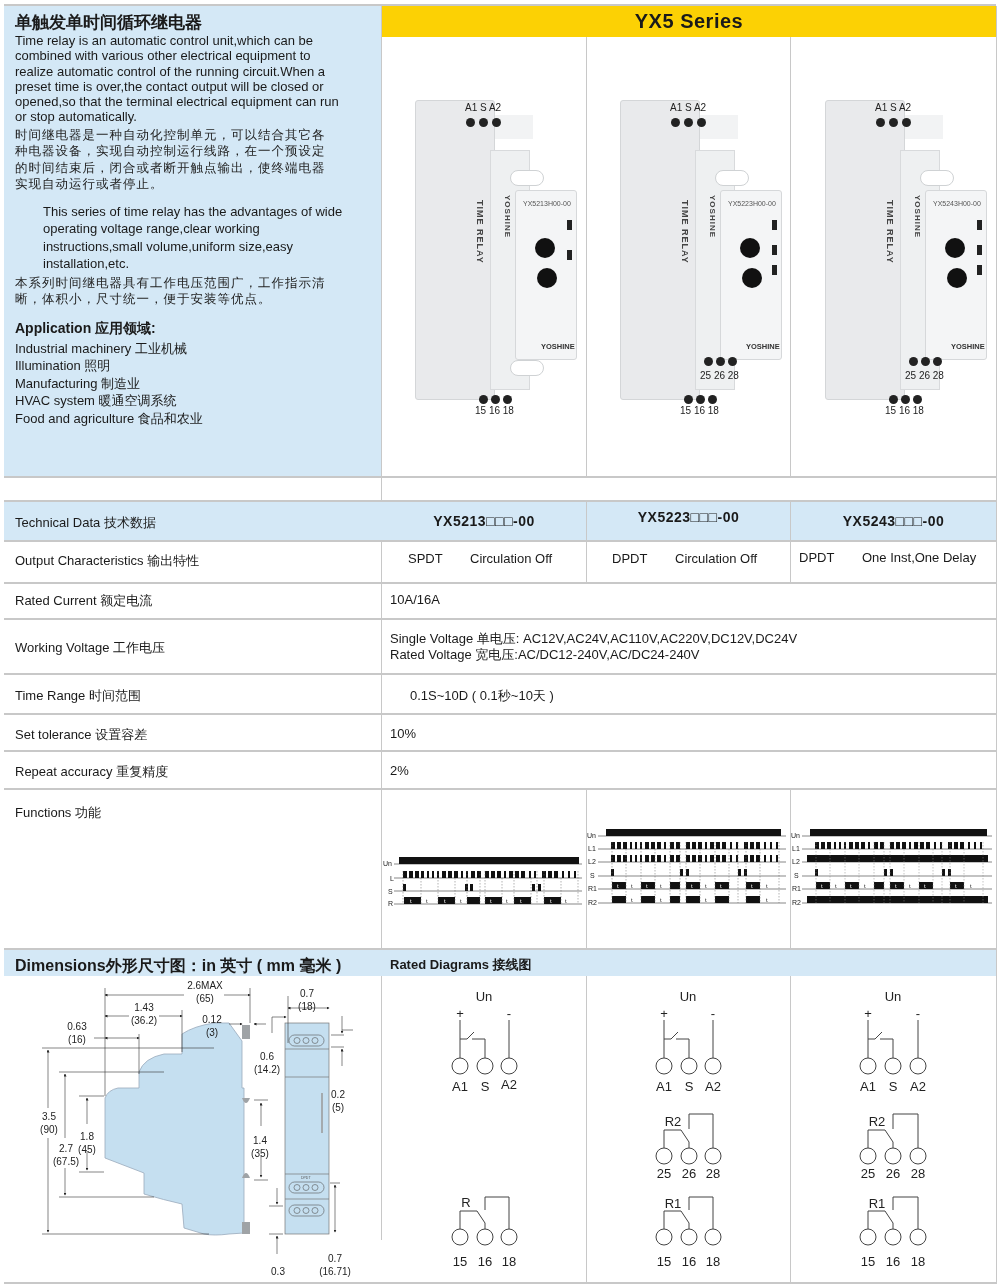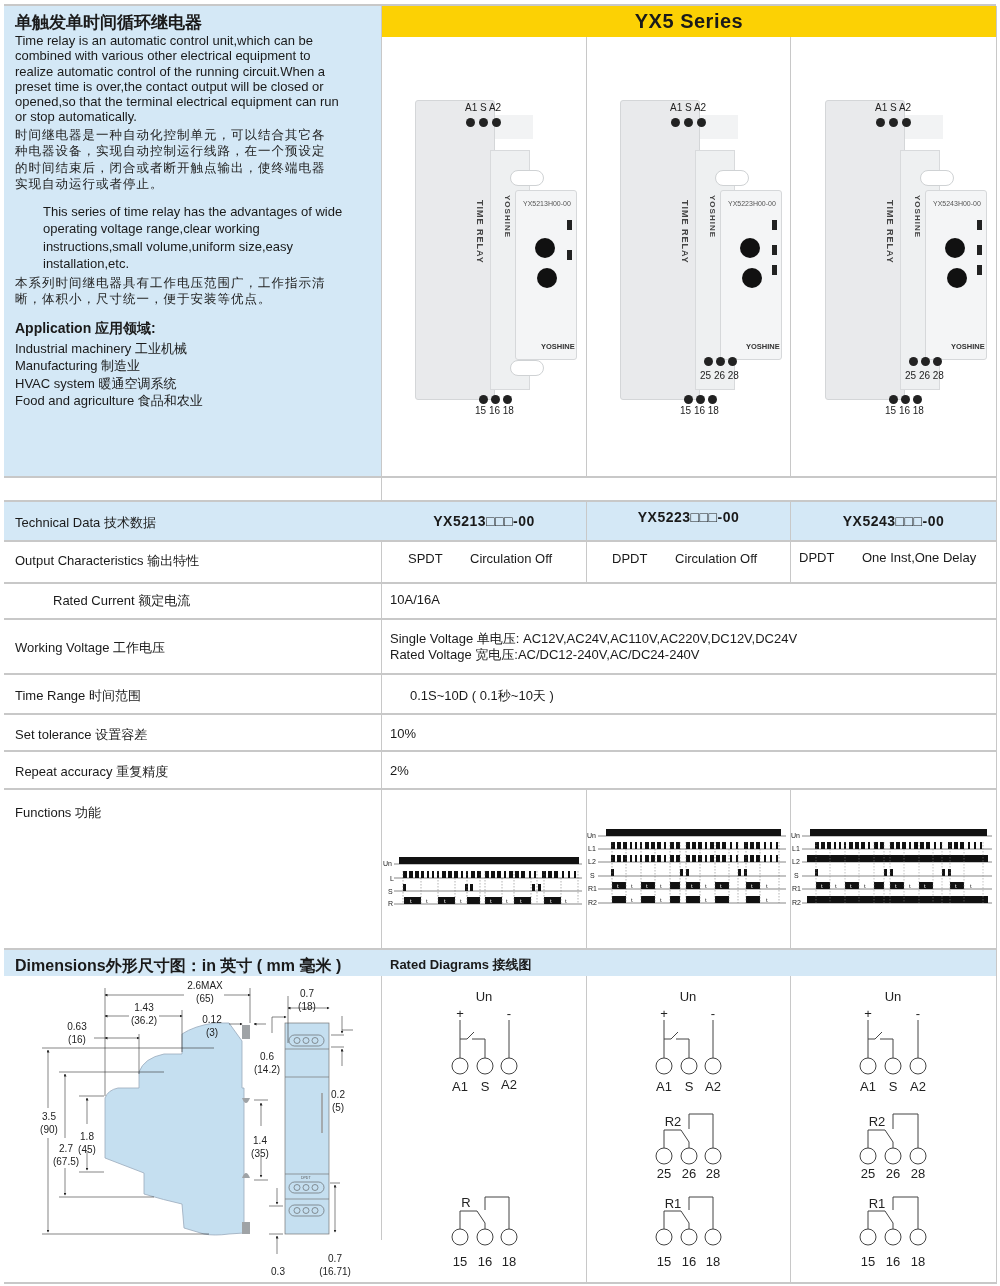--- a/index.html
+++ b/index.html
@@ -49,20 +49,21 @@
 <div class="abs hline" style="left:4px;top:4px;width:992px;height:2px;"></div>
 <div id="intro" class="abs blue">
   <div class="title-zh">单触发单时间循环继电器</div>
   <p style="width:330px;">Time relay is an automatic control unit,which can be combined with various other electrical equipment to realize automatic control of the running circuit.When a preset time is over,the contact output will be closed or opened,so that the terminal electrical equipment can run or stop automatically.</p>
   <p class="zh" style="width:318px;">时间继电器是一种自动化控制单元，可以结合其它各种电器设备，实现自动控制运行线路，在一个预设定的时间结束后，闭合或者断开触点输出，使终端电器实现自动运行或者停止。</p>
   <p style="margin-top:10px;width:320px;line-height:17.5px;margin-left:28px;">This series of time relay has the advantages of wide operating voltage range,clear working instructions,small volume,uniform size,easy installation,etc.</p>
   <p class="zh" style="width:318px;">本系列时间继电器具有工作电压范围广，工作指示清晰，体积小，尺寸统一，便于安装等优点。</p>
   <div class="app-title">Application 应用领域:</div>
   <ul>
     <li>Industrial machinery 工业机械</li>
+    <li>Illumination 照明</li>
     <li>Manufacturing 制造业</li>
     <li>HVAC system 暖通空调系统</li>
     <li>Food and agriculture 食品和农业</li>
   </ul>
 </div>
 
 <div id="series-header" class="abs">YX5 Series</div>
 
 <div class="vline" style="left:381px;top:6px;height:1234px;"></div>
 <div class="vline" style="left:586px;top:37px;height:440px;"></div>
@@ -165,21 +166,21 @@
 
 <div class="row-label" style="top:552px;">Output Characteristics 输出特性</div>
 <div class="cell" style="left:408px;top:551px;">SPDT</div>
 <div class="cell" style="left:470px;top:551px;">Circulation Off</div>
 <div class="cell" style="left:612px;top:551px;">DPDT</div>
 <div class="cell" style="left:675px;top:551px;">Circulation Off</div>
 <div class="cell" style="left:799px;top:550px;">DPDT</div>
 <div class="cell" style="left:862px;top:550px;">One Inst,One Delay</div>
 <div class="hline" style="left:4px;top:582px;width:992px;"></div>
 
-<div class="row-label" style="top:592px;margin-left:38px;">Rated Current 额定电流</div>
+<div class="row-label" style="top:592px;">Rated Current 额定电流</div>
 <div class="cell" style="left:390px;top:592px;">10A/16A</div>
 <div class="hline" style="left:4px;top:618px;width:992px;"></div>
 
 <div class="row-label" style="top:639px;">Working Voltage 工作电压</div>
 <div class="cell" style="left:390px;top:630px;">Single Voltage 单电压: AC12V,AC24V,AC110V,AC220V,DC12V,DC24V</div>
 <div class="cell" style="left:390px;top:646px;">Rated Voltage 宽电压:AC/DC12-240V,AC/DC24-240V</div>
 <div class="hline" style="left:4px;top:673px;width:992px;"></div>
 
 <div class="row-label" style="top:687px;">Time Range 时间范围</div>
 <div class="cell" style="left:410px;top:687px;">0.1S~10D ( 0.1秒~10天 )</div>

